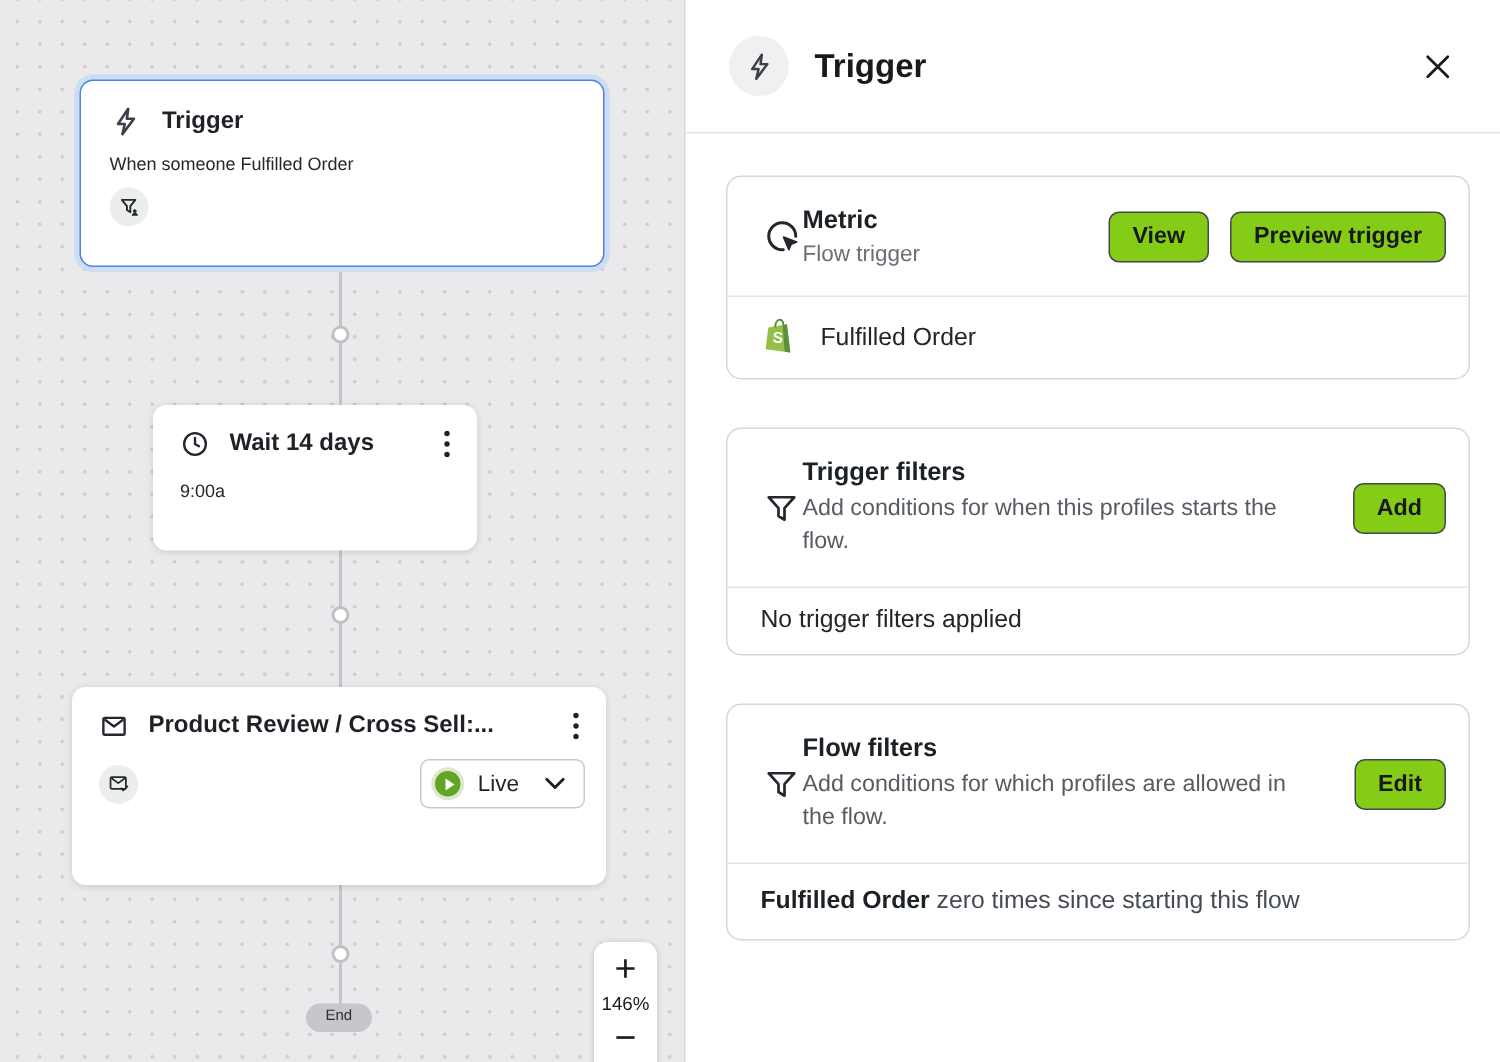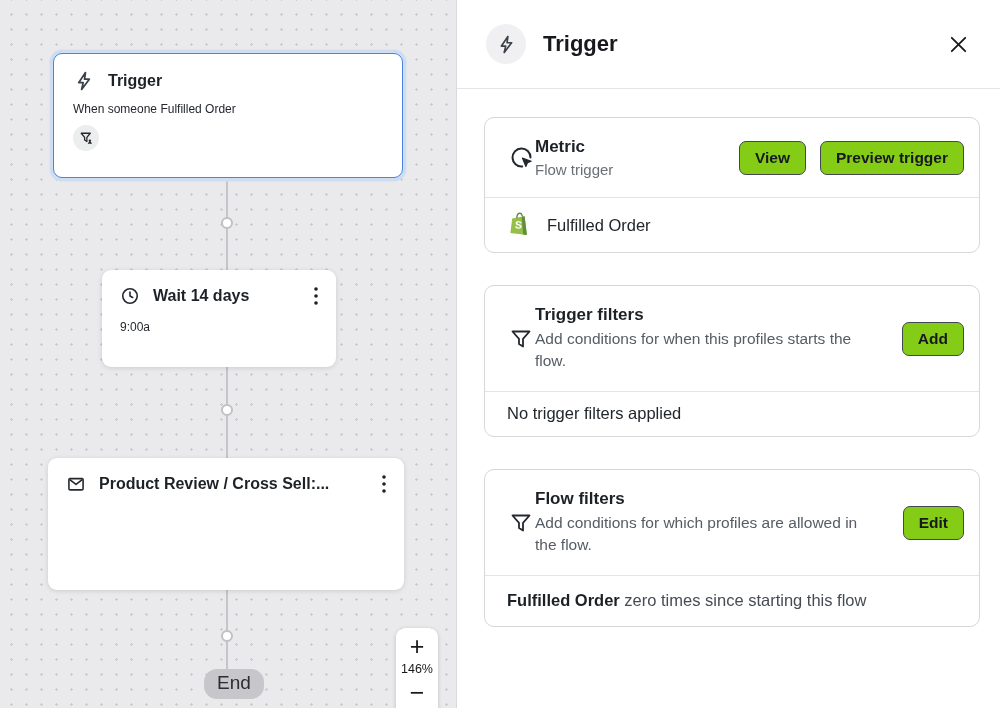--- a/index.html
+++ b/index.html
@@ -30,38 +30,38 @@
     border: 1.5px solid #4d82df; box-shadow: 0 0 0 3.5px #cddef3;
     padding: 16px 19px;
   }
   .node-title-row { display: flex; align-items: center; gap: 13px; }
   .node-title { font-size: 16px; font-weight: 700; color: #1e2227; white-space: nowrap; overflow: hidden; text-overflow: ellipsis; }
   .node-desc { font-size: 12px; color: #24282e; margin-top: 10px; }
   .badge-circle {
     width: 26px; height: 26px; border-radius: 50%; background: #eceded;
     display: flex; align-items: center; justify-content: center; margin-top: 9px;
   }
-  .wait-node { left: 102px; top: 270px; width: 234px; height: 97px; padding: 15px 14px 15px 18px; }
+  .wait-node { left: 102px; top: 270px; width: 216px; height: 97px; padding: 15px 14px 15px 18px; }
   .email-node { left: 48px; top: 458px; width: 356px; height: 132px; padding: 15px 14px 12px 18px; }
   .kebab-btn { margin-left: auto; background: none; border: none; padding: 2px 4px; cursor: pointer; }
   .email-bottom { display: flex; align-items: center; justify-content: space-between; margin-top: 11px; }
   .live-btn {
     display: flex; align-items: center; gap: 11px; background: #fff;
     border: 1px solid #c9cbd0; border-radius: 6px; height: 33px;
     padding: 0 12px 0 9px; font-family: inherit; cursor: pointer;
   }
   .play-circle {
     width: 17px; height: 17px; border-radius: 50%; background: #63a424;
     box-shadow: 0 0 0 2.5px #dde9cf; display: flex; align-items: center; justify-content: center;
   }
   .play-tri { width: 0; height: 0; border-top: 4px solid transparent; border-bottom: 4px solid transparent; border-left: 6.5px solid #fff; margin-left: 2px; }
   .live-label { font-size: 15px; color: #202329; }
   .end-pill {
     position: absolute; left: 204px; top: 669px; background: #c6c6cb; color: #2a2d33;
-    font-size: 19px; padding: 3px 13px 5px; border-radius: 13px;
+    font-size: 10px; padding: 3px 13px 5px; border-radius: 13px;
   }
   .zoom-widget {
     position: absolute; left: 396px; top: 628px; width: 42px; height: 96px;
     background: #fff; border-radius: 9px; box-shadow: 0 1px 4px rgba(0,0,0,.18);
     display: flex; flex-direction: column; align-items: center; padding-top: 5px;
   }
   .zoom-btn { background: none; border: none; font-size: 25px; font-weight: 400; color: #17191c; line-height: 27px; padding: 0; cursor: pointer; font-family: inherit; }
   .zoom-level { font-size: 12.5px; color: #17191c; margin: 2px 0 3px; }
 
   
@@ -159,20 +159,42 @@
         <button class="kebab-btn">
           <span style="display:flex">
             <svg width="4" height="18" viewBox="0 0 4 18">
                 <circle cx="2" cy="2" r="1.8" fill="#1e2227"></circle>
                 <circle cx="2" cy="9" r="1.8" fill="#1e2227"></circle>
                 <circle cx="2" cy="16" r="1.8" fill="#1e2227"></circle>
               </svg>
           </span>
         </button>
       </div>
+      <div class="email-bottom">
+        <div class="badge-circle" style="margin-top:0">
+          <span style="display:flex">
+            <svg width="15" height="15" viewBox="0 0 22 22" fill="none" stroke="#24282e" stroke-width="1.7" stroke-linejoin="round">
+                <rect x="2.5" y="4.5" width="15" height="11.5" rx="1.2"></rect>
+                <path d="M3.5 5.6 L10 10.4 L16.5 5.6"></path>
+                <path d="M13 15.5 L15 17.5 L19 13.5" stroke-linecap="round"></path>
+              </svg>
+          </span>
+        </div>
+        <button class="live-btn">
+          <span class="play-circle">
+              <span class="play-tri"></span>
+            </span>
+          <span class="live-label">Live</span>
+          <span style="display:flex; margin-left:6px">
+            <svg width="14" height="9" viewBox="0 0 14 9" fill="none" stroke="#1e2227" stroke-width="1.9" stroke-linecap="round" stroke-linejoin="round">
+                <path d="M1.5 1.5 L7 7 L12.5 1.5"></path>
+              </svg>
+          </span>
+        </button>
+      </div>
     </div>
 
     <div class="end-pill">End</div>
 
     <div class="zoom-widget">
       <button class="zoom-btn">+</button>
       <span class="zoom-level">146%</span>
       <button class="zoom-btn">−</button>
     </div>
   </div>

